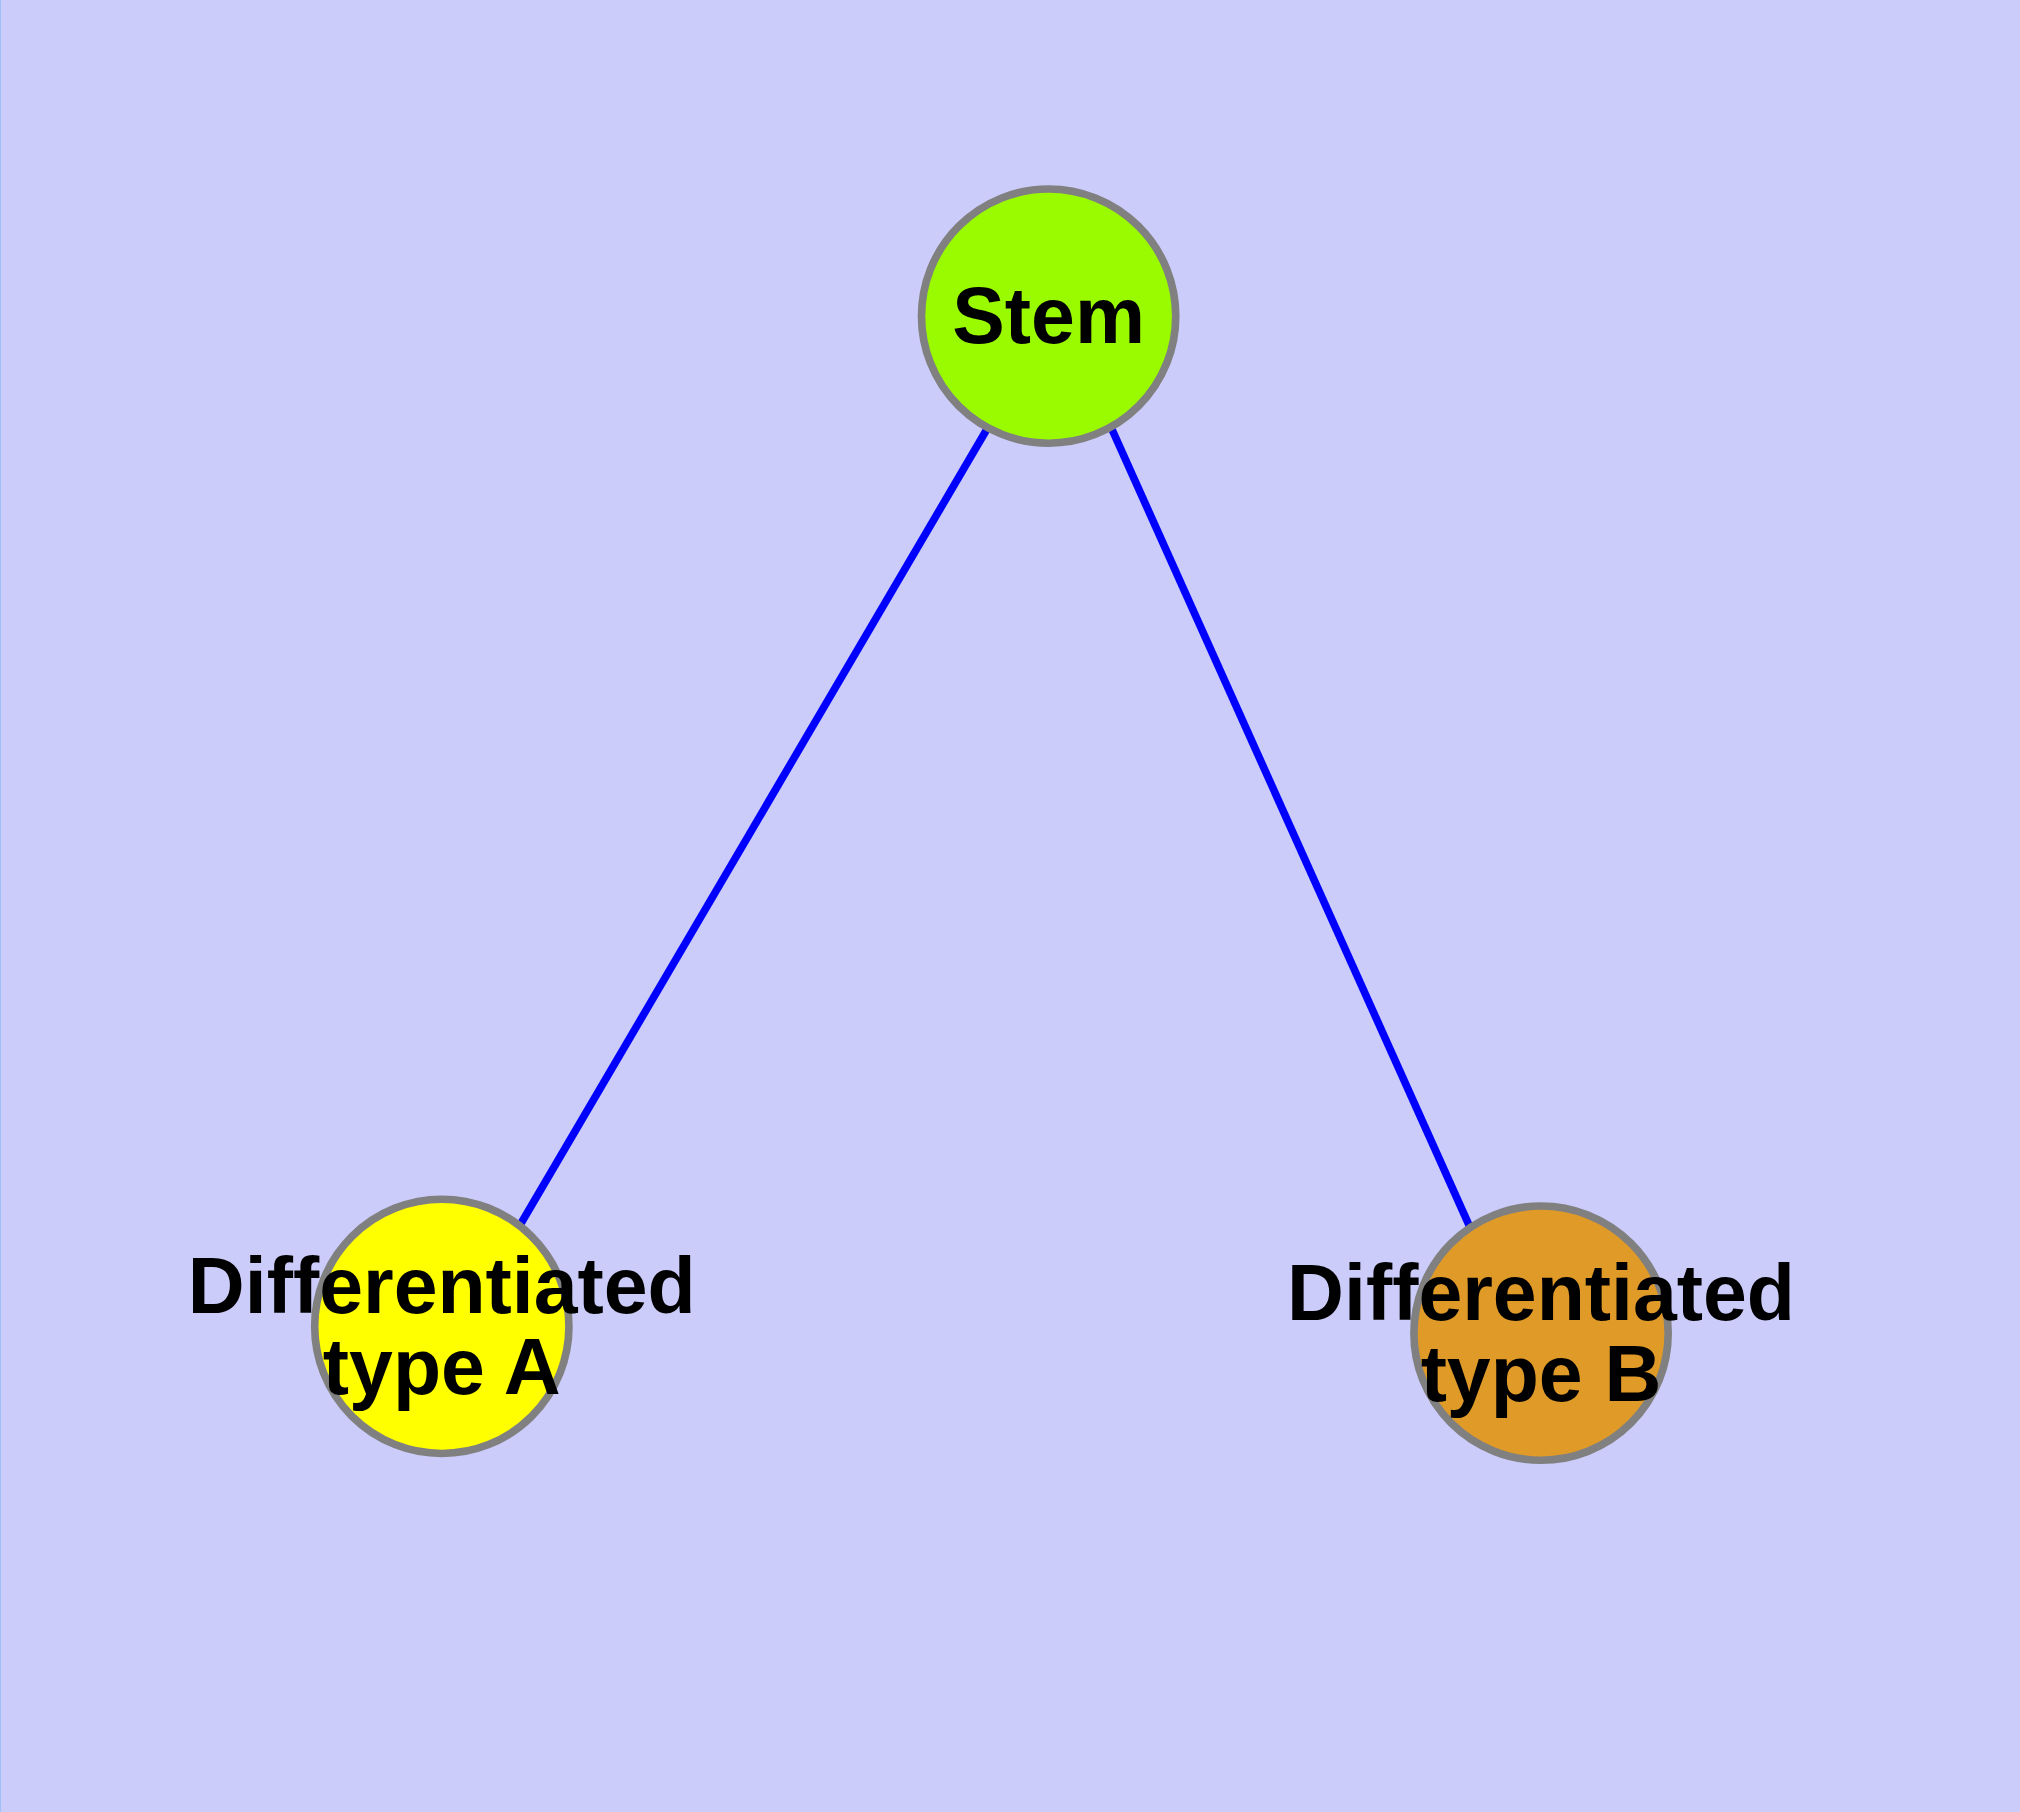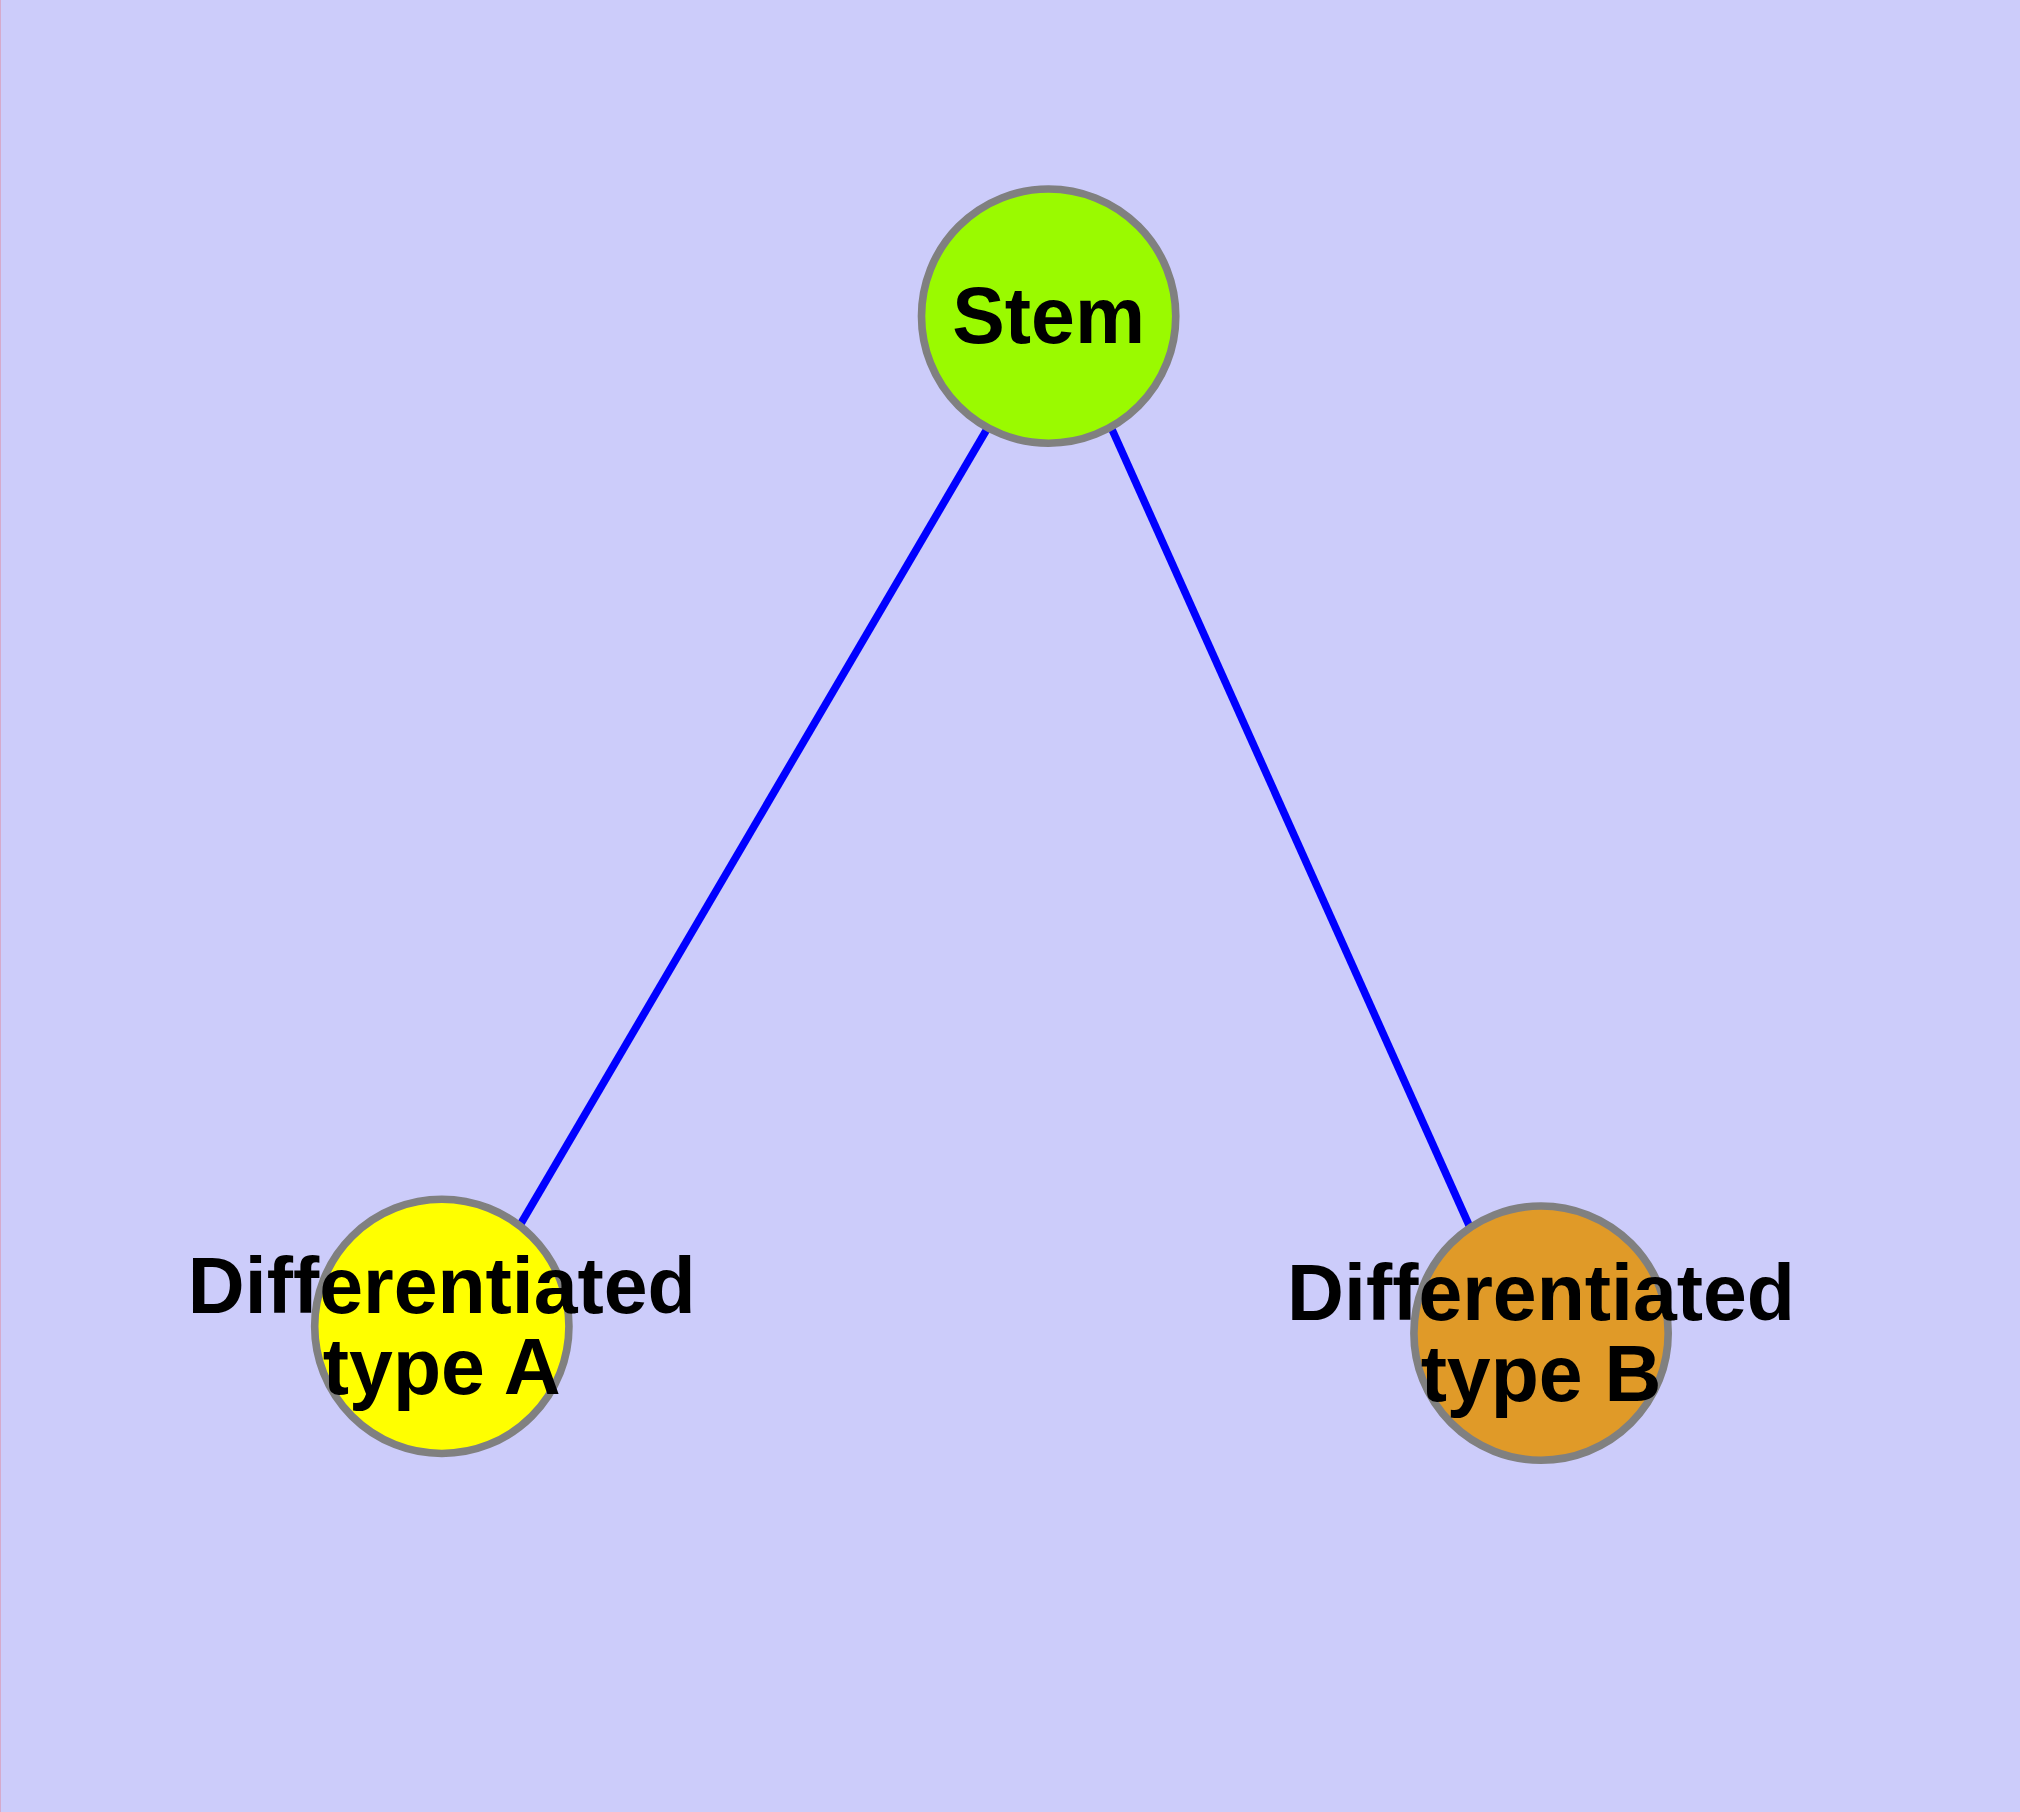--- a/index.html
+++ b/index.html
@@ -31,21 +31,21 @@
     fill: #000000;
     text-anchor: middle;
     dominant-baseline: middle;
     paint-order: normal;
     white-space: pre;
   }
 </style>
 </head>
 <body>
 
-<div id="canvas" style="width: 2021px; height: 1812px; background: #ef4444;">
+<div id="canvas" style="width: 2021px; height: 1812px; background: #0ea5e9;">
 
   <svg id="graph-svg" viewBox="0 0 2384 2138" xmlns="http://www.w3.org/2000/svg" style="width: 2021px; height: 1812px;">
 
     <rect x="0" y="0" width="2384" height="2138" fill="#ccccfa"></rect>
 
     <g>
       <line id="edge-0" stroke-linecap="butt" x1="1165" y1="505" x2="613" y2="1446" stroke="#0000ff" stroke-width="9"></line>
       <line id="edge-1" stroke-linecap="butt" x1="1311" y1="505" x2="1735" y2="1450" stroke="#0000ff" stroke-width="9"></line>
     </g>
 

